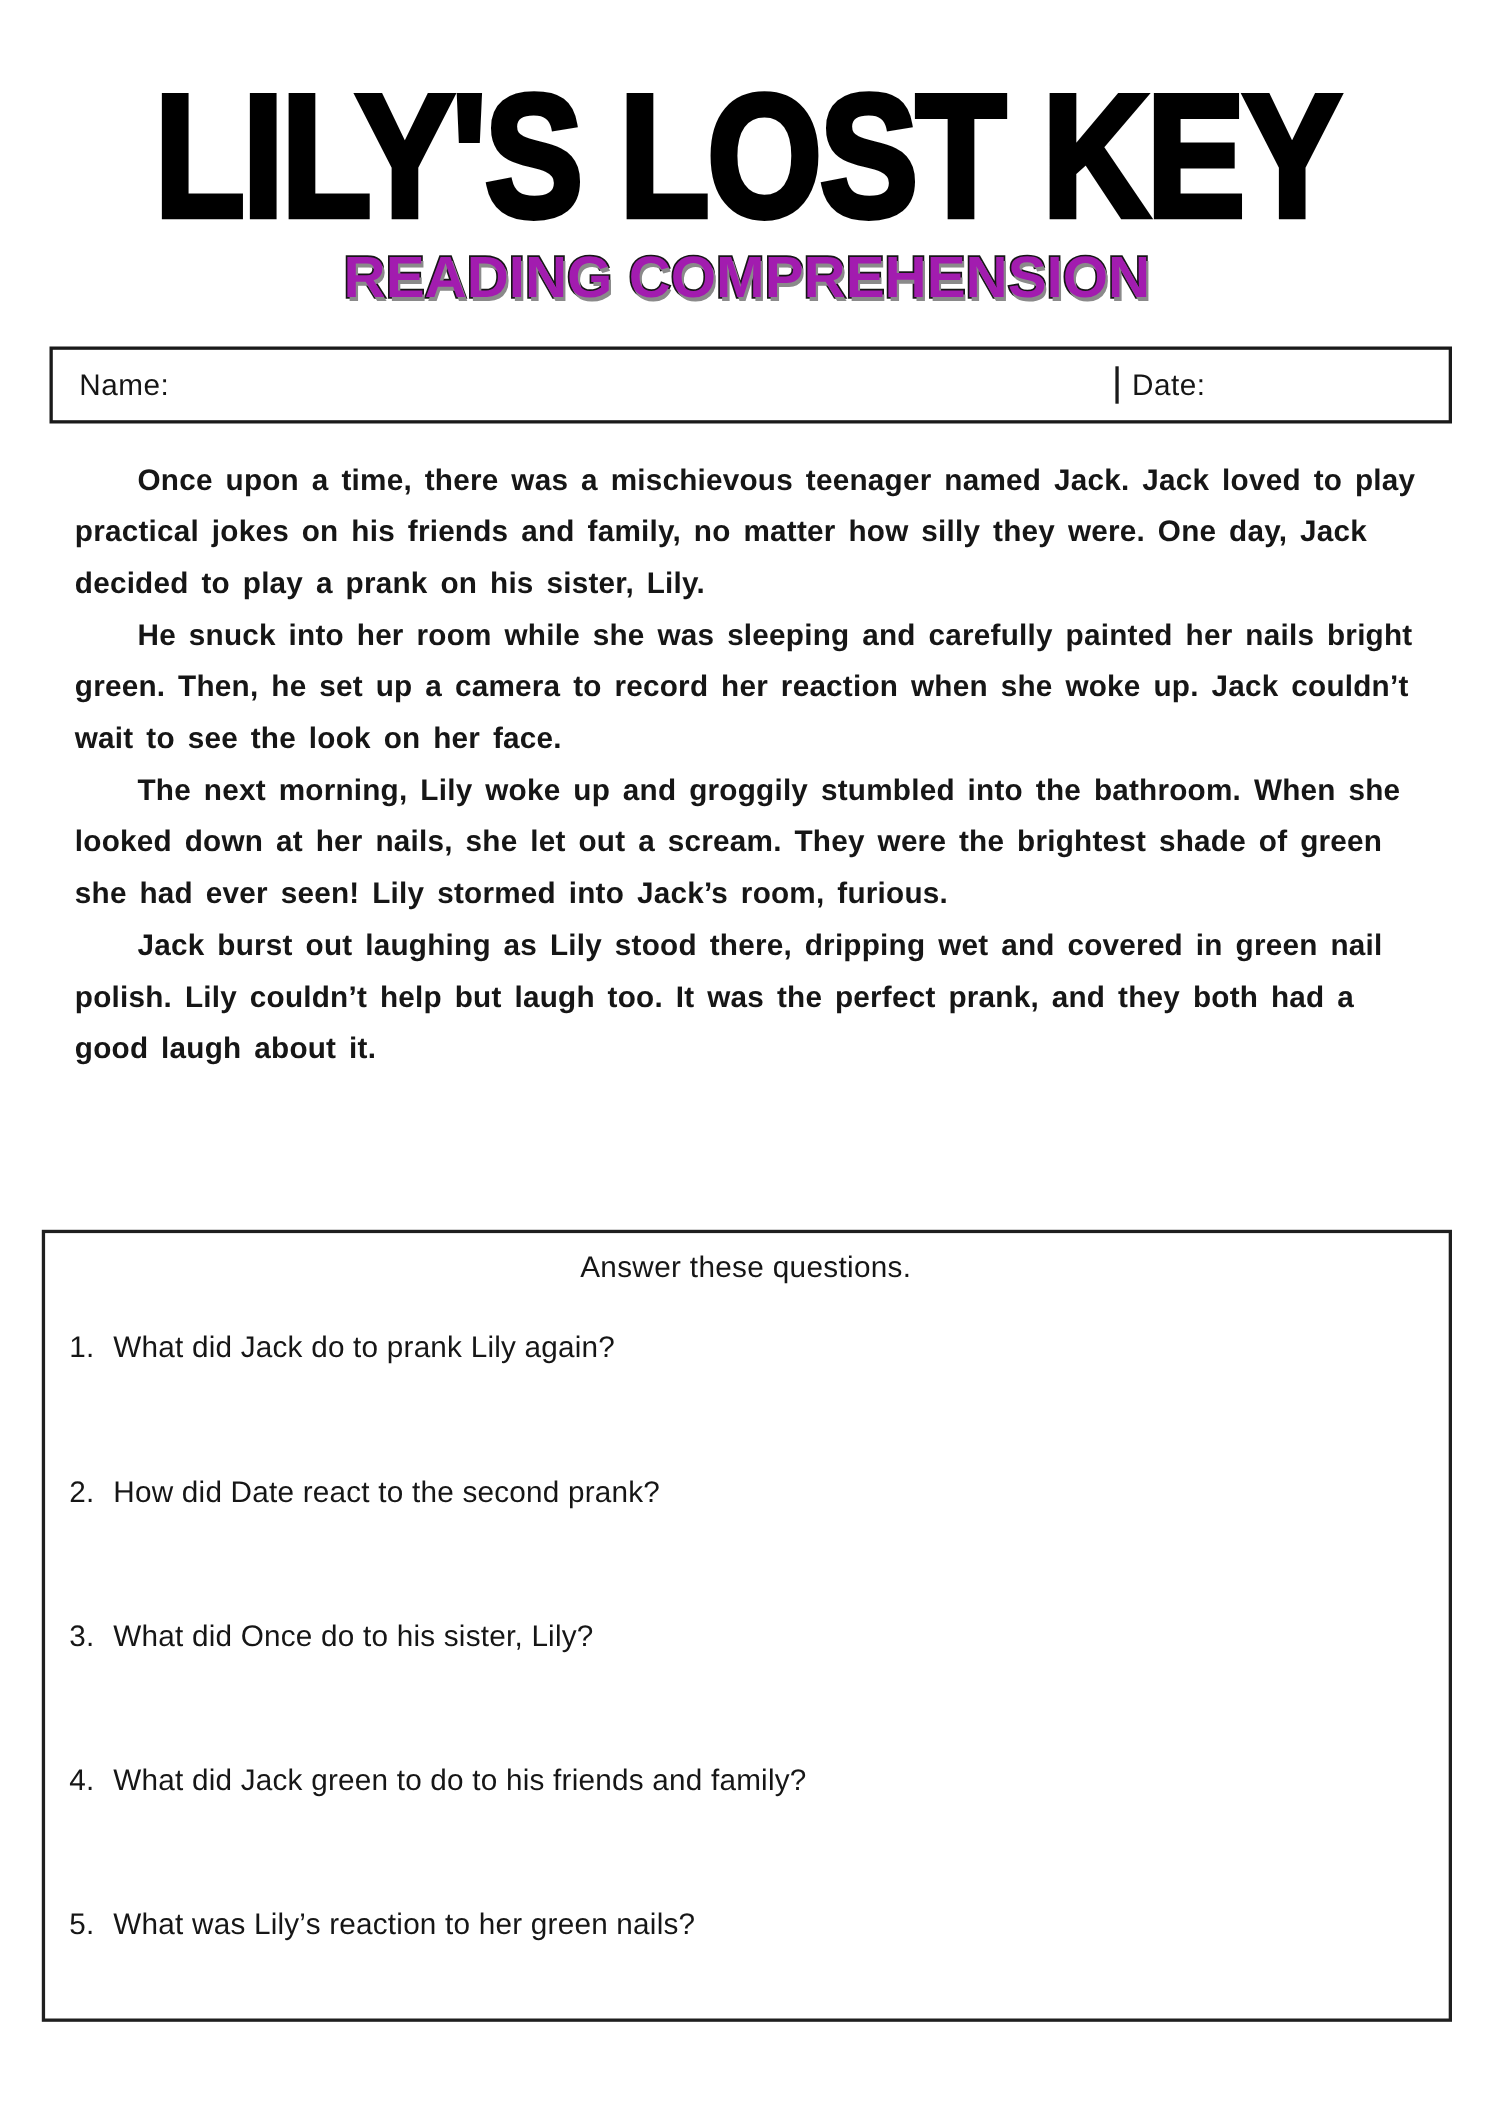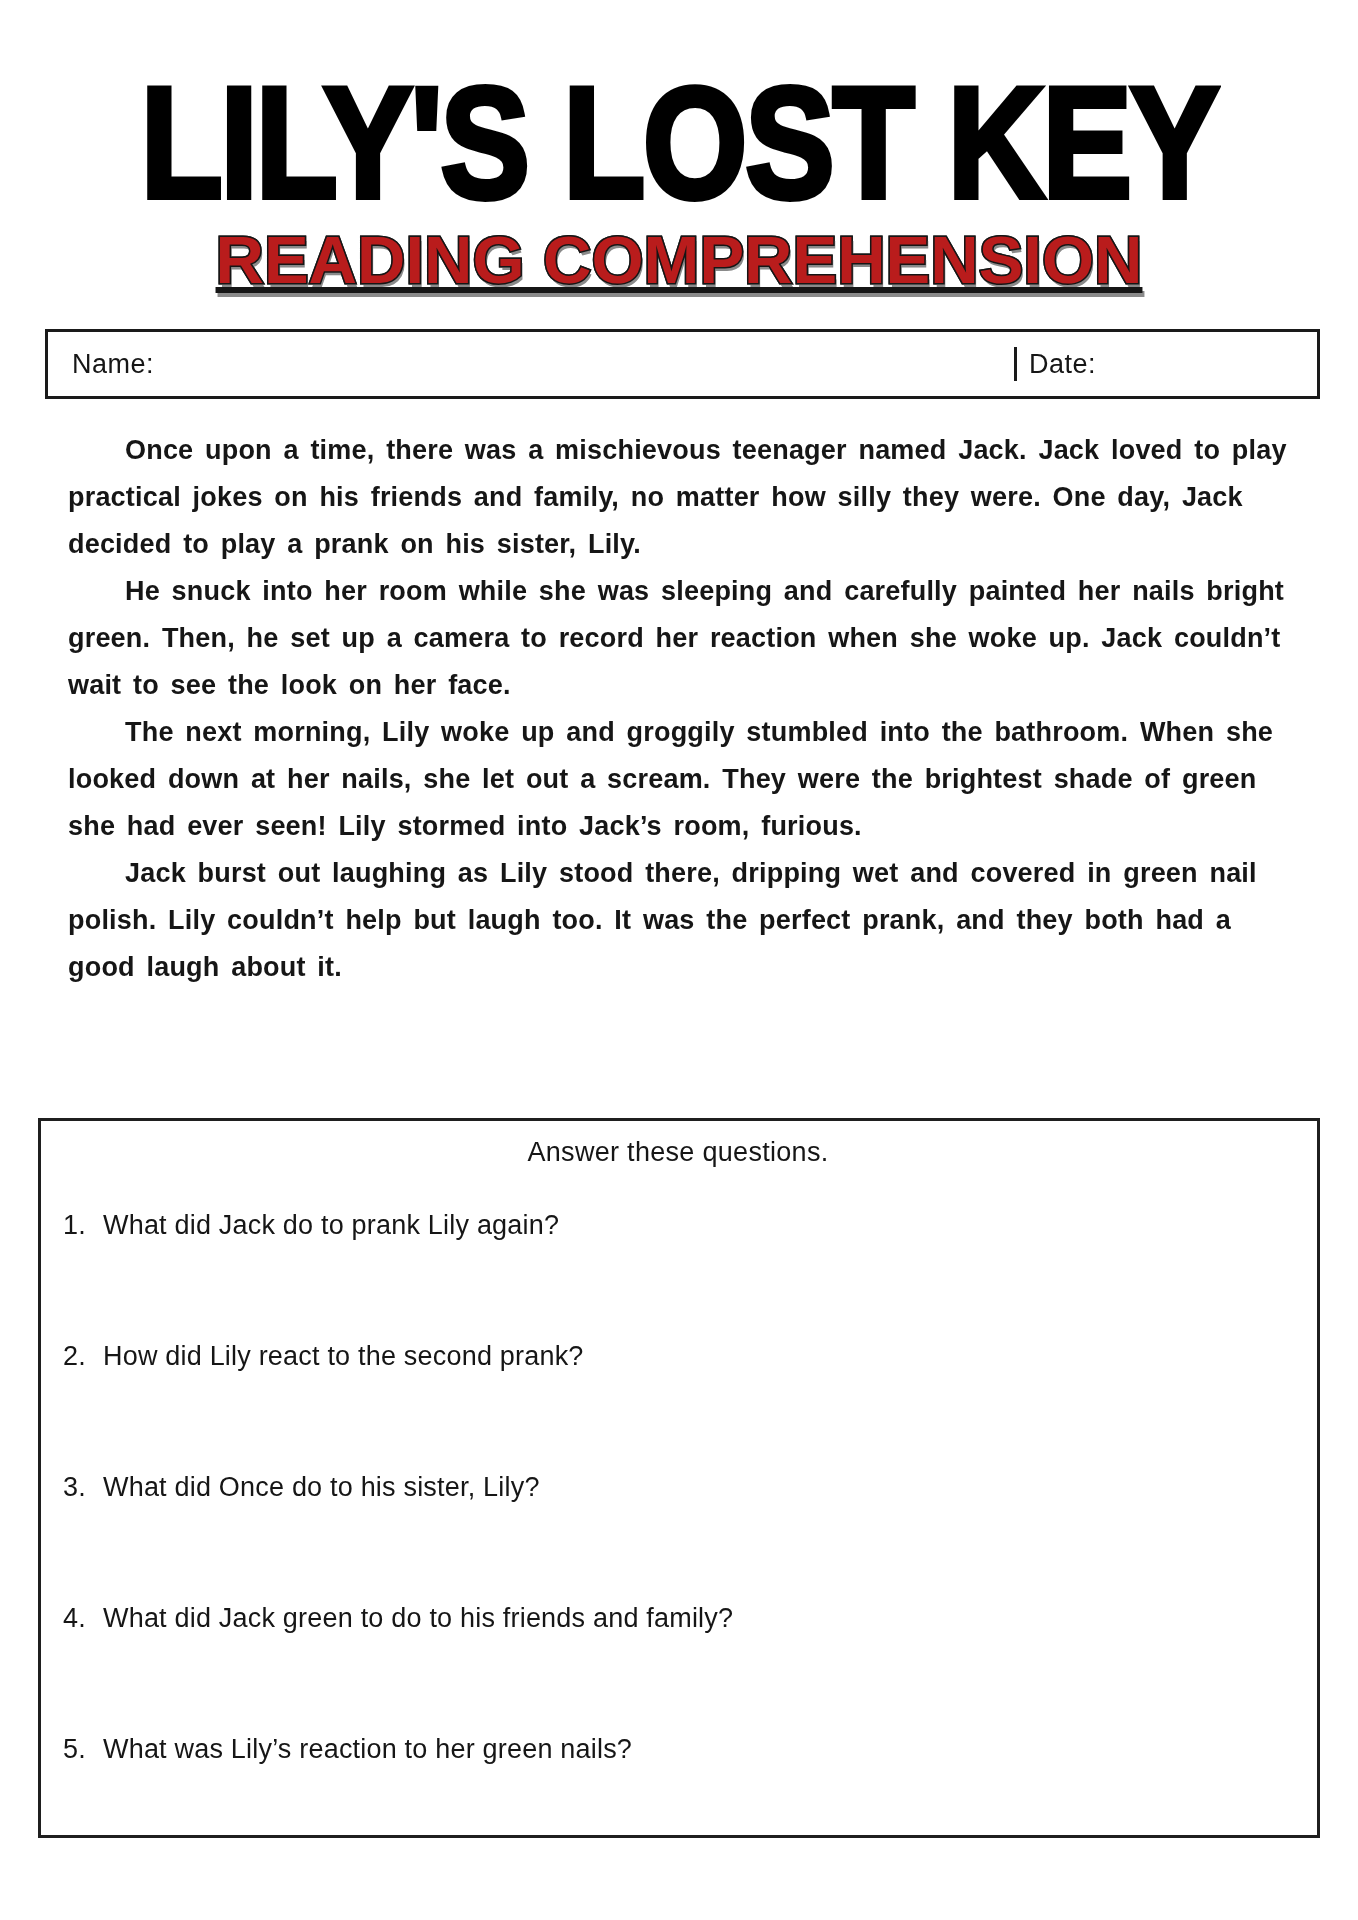--- a/index.html
+++ b/index.html
@@ -35,29 +35,28 @@
     -webkit-text-stroke: 5px #000000;
     paint-order: stroke fill;
     transform: scaleY(1.18);
     transform-origin: center top;
     white-space: nowrap;
   }
   .sub-title {
     margin: 0;
     margin-top: 28px;
     font-family: "Liberation Sans", sans-serif;
-    font-size: 67px;
+    font-size: 53px;
     font-weight: 700;
     letter-spacing: 0;
-    color: #b91c1c;
+    color: #a21caf;
     -webkit-text-stroke: 3px #161616;
     paint-order: stroke fill;
     text-shadow: 2px 4px 0 #8a8a8a;
     white-space: nowrap;
-    text-decoration: underline;
   }
 
   
   .name-date-box {
     margin: 36px 38px 0 45px;
     height: 70px;
     border: 3px solid #1a1a1a;
     display: flex;
     align-items: center;
     font-size: 27px;
@@ -161,21 +160,21 @@
 
   <section class="questions-box">
     <div class="q-heading">Answer these questions.</div>
     <ol class="q-list" id="question-list">
         <li class="q-item">
           <span class="q-num">1.</span>
           <span class="q-text">What did Jack do to prank Lily again?</span>
         </li>
         <li class="q-item">
           <span class="q-num">2.</span>
-          <span class="q-text">How did Lily react to the second prank?</span>
+          <span class="q-text">How did Date react to the second prank?</span>
         </li>
         <li class="q-item">
           <span class="q-num">3.</span>
           <span class="q-text">What did Once do to his sister, Lily?</span>
         </li>
         <li class="q-item">
           <span class="q-num">4.</span>
           <span class="q-text">What did Jack green to do to his friends and family?</span>
         </li>
         <li class="q-item">

